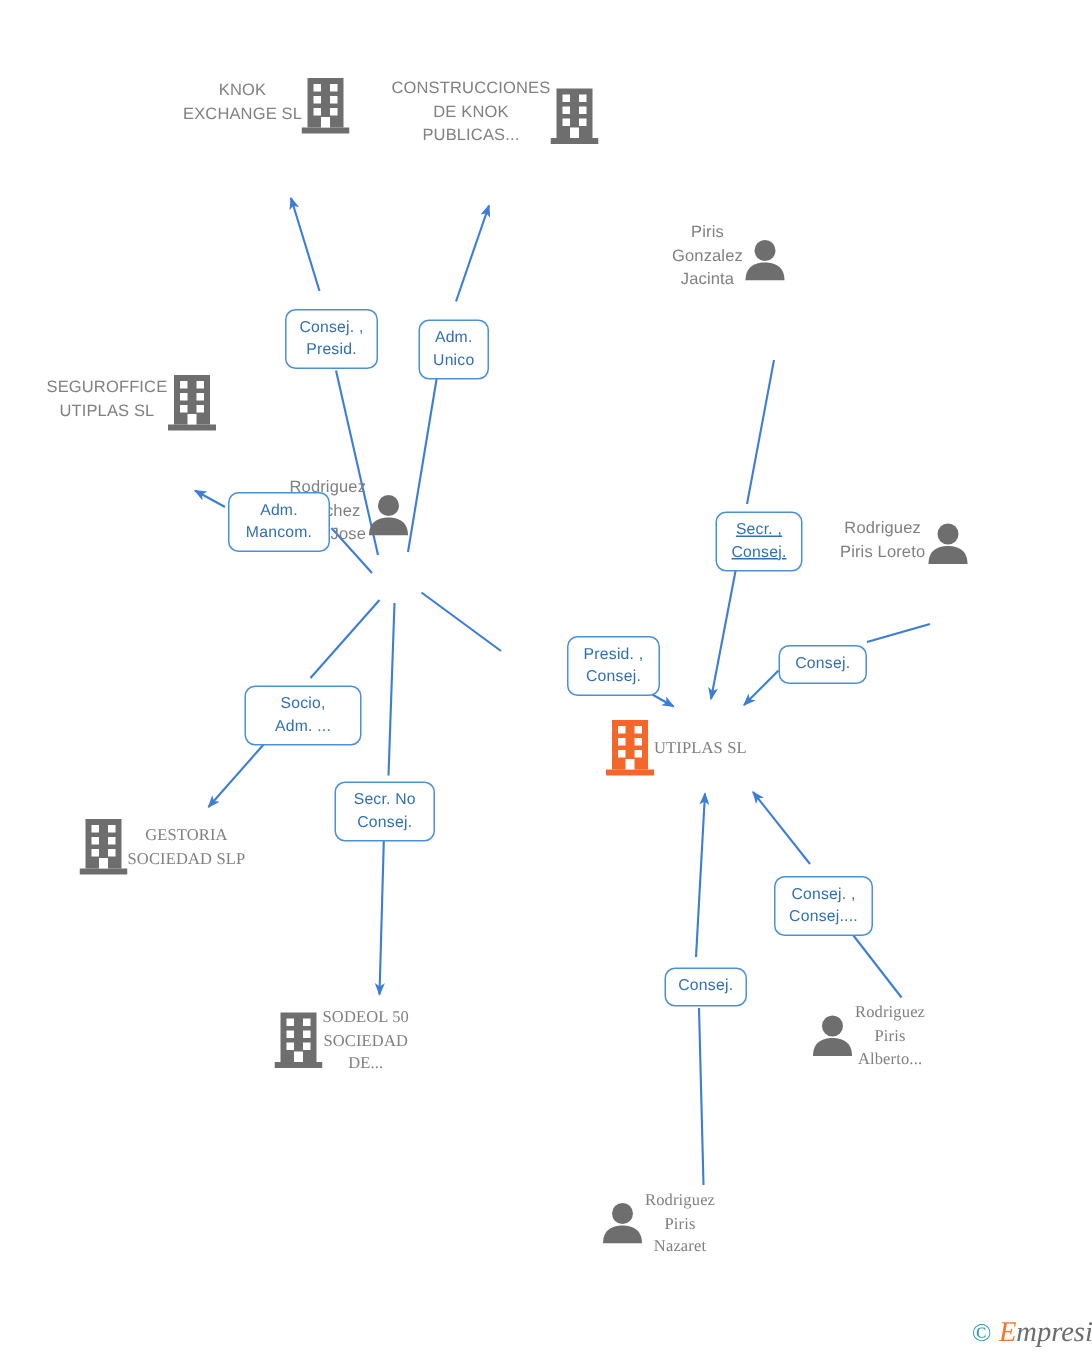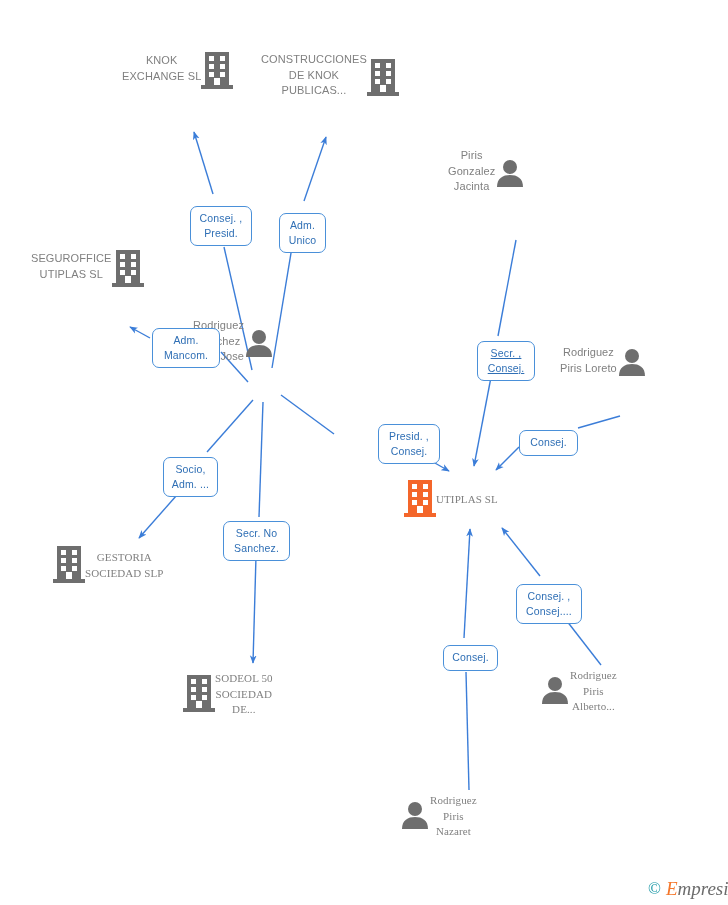--- a/index.html
+++ b/index.html
@@ -270,24 +270,24 @@
   </div>
 
   <div class="edge-label" style="left:190px; top:206px; width:62px;">Consej. ,
 Presid.</div>
   <div class="edge-label" style="left:279px; top:213px; width:47px;">Adm.
 Unico</div>
   <div class="edge-label" style="left:152px; top:328px; width:68px;">Adm.
 Mancom.</div>
   <div class="edge-label" style="left:334px; top:424px; width:62px;margin-left:44px;">Presid. ,
 Consej.</div>
-  <div class="edge-label" style="left:163px; top:457px; width:55px;">Socio,
+  <div class="edge-label" style="left:163px; top:457px; width:78px;">Socio,
 Adm. ...</div>
   <div class="edge-label" style="left:223px; top:521px; width:67px;">Secr.  No
-Sanchez.</div>
+Consej.</div>
   <div class="edge-label" style="left:477px; top:341px; width:58px;text-decoration:underline;">Secr. ,
 Consej.</div>
   <div class="edge-label" style="left:519px; top:430px; width:59px;">Consej.</div>
   <div class="edge-label" style="left:516px; top:584px; width:66px;">Consej. ,
 Consej....</div>
   <div class="edge-label" style="left:443px; top:645px; width:55px;">Consej.</div>
 
   <div class="watermark" style="left:648px; top:878px;">
     <span class="wm-c">©</span>
     <span class="wm-text"><span class="wm-e">E</span><span>mpresia</span></span>

